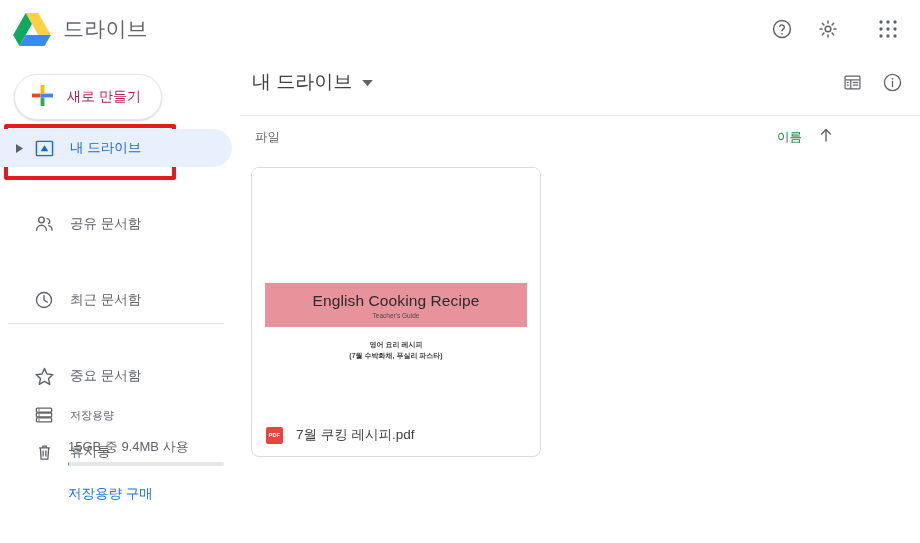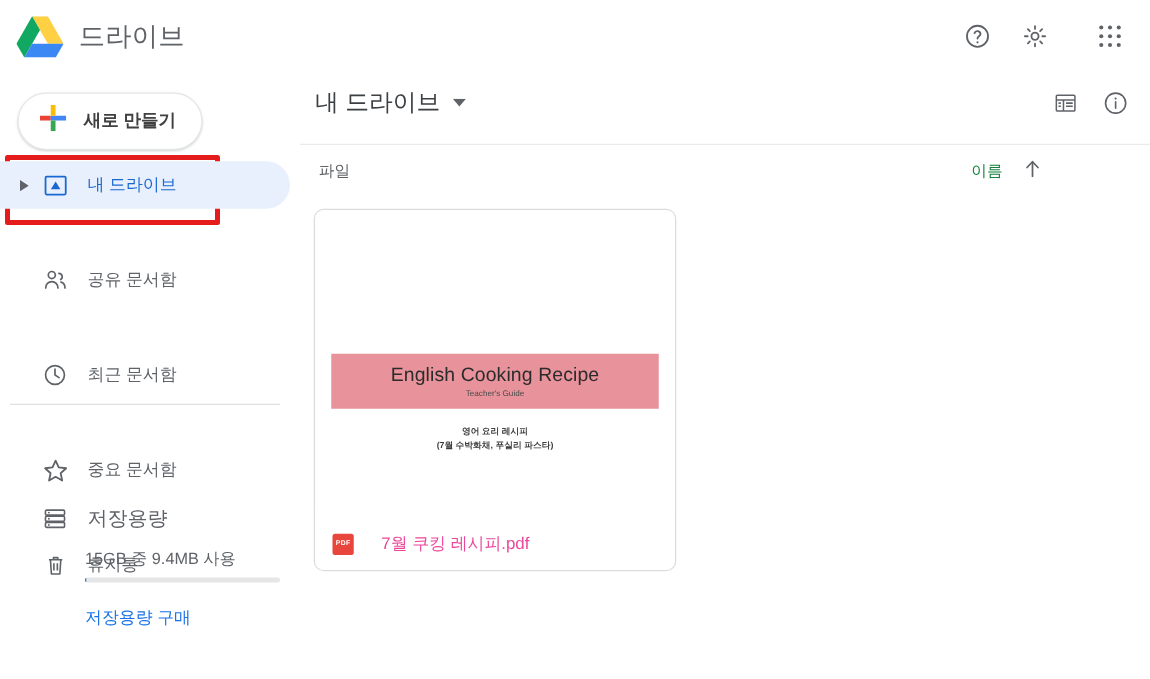--- a/index.html
+++ b/index.html
@@ -50,21 +50,21 @@
   
   .sidebar { position: absolute; left: 0; top: 58px; width: 240px; height: 485px; background: #fff; }
 
   .newbtn {
     position: absolute; left: 14px; top: 16px;
     width: 148px; height: 46px;
     background: #fff; border: 1px solid #e4e6e8; border-radius: 24px;
     box-shadow: 0 1px 2px rgba(60,64,67,.22);
     display: flex; align-items: center; cursor: pointer;
   }
-  .newbtn-label { font-size: 14px; color: #404040; margin-left: 14px; white-space: nowrap; font-weight: bold; }
+  .newbtn-label { font-size: 14px; color: #be185d; margin-left: 14px; white-space: nowrap; }
   .plus-icon { margin-left: 17px; flex: none; }
 
   .redbox {
     position: absolute; left: 4px; top: 66px;
     width: 172px; height: 56px;
     border: 4px solid #e51c1c; border-radius: 2px;
     pointer-events: none;
   }
 
   .navlist { position: absolute; left: 0; top: 71px; width: 232px; }
@@ -76,21 +76,21 @@
   }
   .navitem.active { background: #e8f0fe; }
   .nav-caret { width: 22px; display: flex; justify-content: center; align-items: center; flex: none; margin-left: 8px; }
   .nav-icon { width: 28px; display: flex; justify-content: center; align-items: center; flex: none; }
   .nav-label { font-size: 13.5px; color: #5f6368; margin-left: 12px; white-space: nowrap; }
   .navitem.active .nav-label { color: #1967d2; font-weight: 500; }
 
   .divider { position: absolute; left: 8px; width: 216px; height: 1px; background: #e0e0e0; }
 
   .storage-head { position: absolute; left: 0; top: 340px; height: 34px; display: flex; align-items: center; }
-  .storage-label { font-size: 16px; color: #5f6368; margin-left: 12px; }
+  .storage-label { font-size: 11px; color: #5f6368; margin-left: 12px; }
   .storage-used { position: absolute; left: 68px; top: 380px; font-size: 13px; color: #5f6368; white-space: nowrap; }
   .progress-track {
     position: absolute; left: 68px; top: 404px; width: 156px; height: 4px;
     background: #e6e6e6; border-radius: 2px; overflow: hidden;
   }
   .progress-fill { height: 100%; width: 1px; background: #1a73e8; }
   .buy-link {
     position: absolute; left: 68px; top: 427px;
     font-size: 13.5px; color: #1a73e8; cursor: pointer; white-space: nowrap;
   }
@@ -143,21 +143,21 @@
     position: absolute; left: 0; bottom: 0; width: 288px; height: 43px;
     display: flex; align-items: center; border-top: 1px solid transparent;
   }
   .pdf-badge {
     width: 17px; height: 17px; background: #e8453c; border-radius: 2px;
     margin-left: 14px; flex: none;
     display: flex; align-items: center; justify-content: center;
     font-size: 5.5px; color: #fff; font-weight: bold; letter-spacing: .2px;
   }
   .filename {
-    font-size: 13.5px; color: #ec4899; margin-left: 22px;
+    font-size: 13.5px; color: #404040; margin-left: 13px;
     white-space: nowrap; overflow: hidden; text-overflow: ellipsis;
   }
 </style>
 </head>
 <body>
 
 <div id="app">
 
   <div class="topbar">
 

